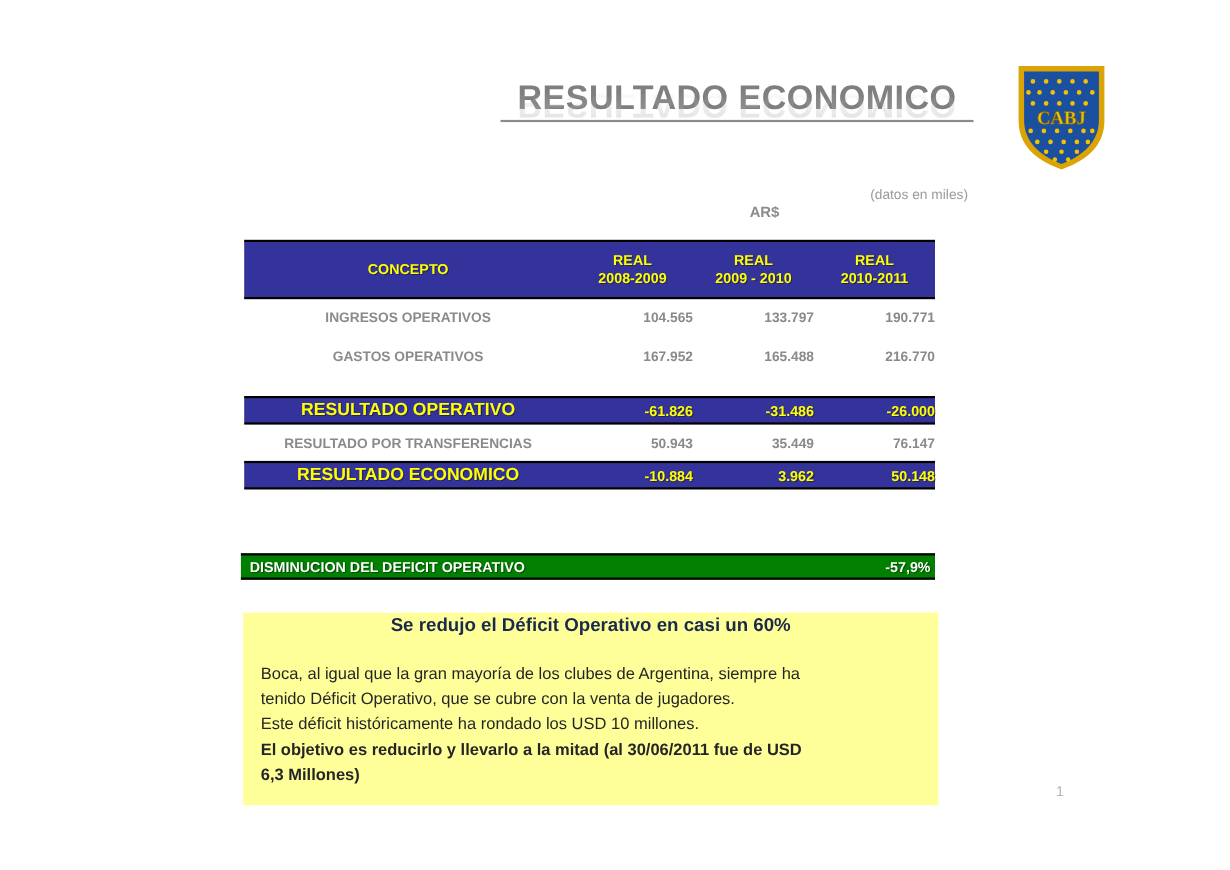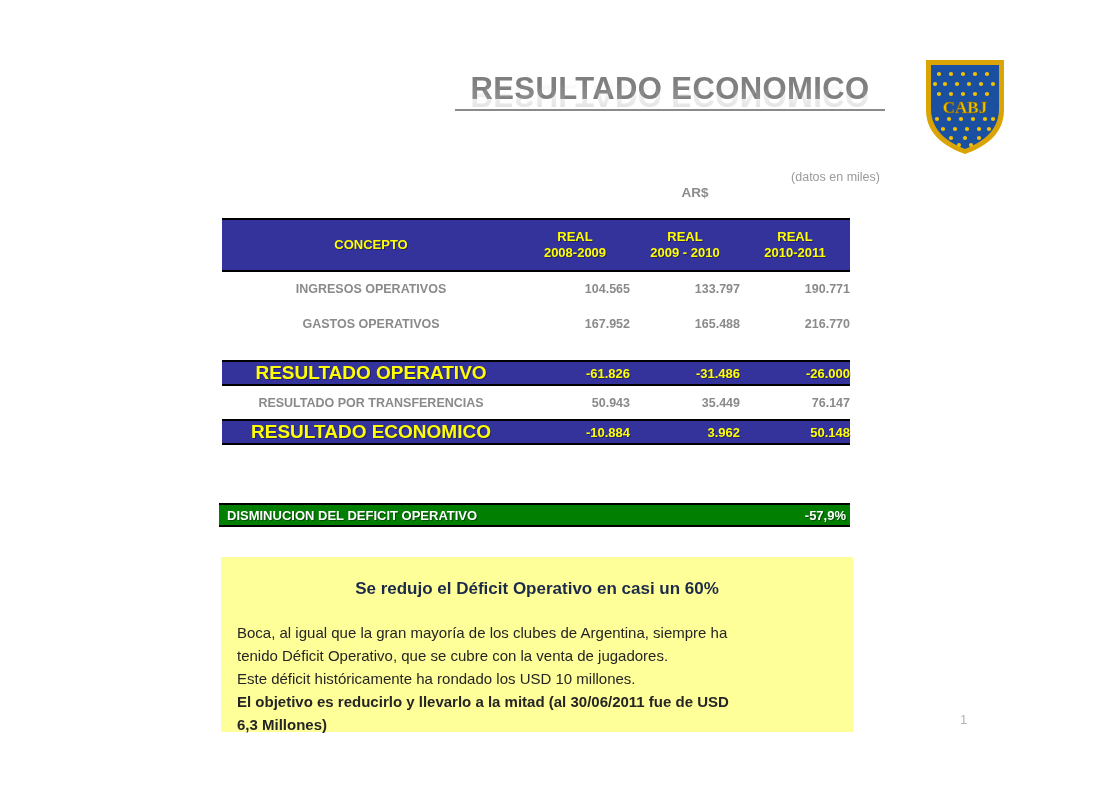--- a/index.html
+++ b/index.html
@@ -122,21 +122,21 @@
     font-weight: bold;
     text-align: right;
     padding-right: 2px;
   }
 
   .spacer-row { height: 20px; background: #ffffff; }
 
   .hl-row { background: #33339B; height: 24px; border-top: 2px solid #000; border-bottom: 2px solid #000; }
   .hl-label {
     color: #FFFF00;
-    font-size: 19px;
+    font-size: 16px;
     font-weight: bold;
     text-align: center;
     text-shadow: 1px 1px 0 rgba(0,0,0,0.35);
   }
   .hl-num {
     color: #FFFF00;
     font-size: 13px;
     font-weight: bold;
     text-align: right;
     padding-right: 2px;
@@ -174,21 +174,21 @@
 
   
   #callout {
     position: absolute;
     left: 221px;
     top: 557px;
     width: 632px;
     height: 175px;
     background: #FFFF99;
     box-sizing: border-box;
-    padding: 22px 16px 0 16px;
+    padding: 2px 16px 0 16px;
   }
   #callout-heading {
     text-align: center;
     font-size: 17px;
     font-weight: bold;
     color: #1b2a4a;
     margin-bottom: 22px;
   }
   .callout-line {
     font-size: 15px;

